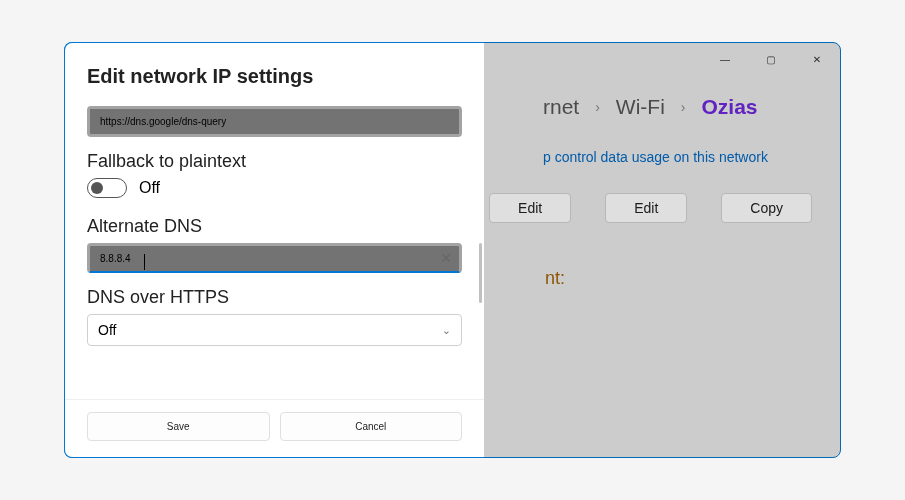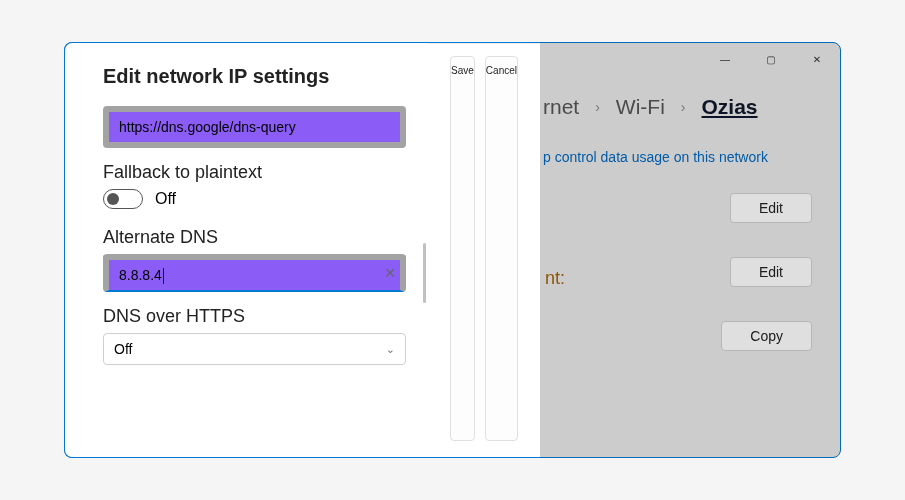--- a/index.html
+++ b/index.html
@@ -37,60 +37,59 @@
       padding: 52px 28px 20px 28px;
     }
     .breadcrumb {
       display: flex; align-items: center; gap: 16px;
       font-size: 21px;
       color: #555;
       margin-left: 450px;
       margin-bottom: 30px;
     }
     .breadcrumb .chev { color: #888; font-size: 14px; }
-    .breadcrumb .current { font-weight: 600; color: #0f172a; text-decoration: underline; }
+    .breadcrumb .current { font-weight: 600; color: #6d28d9; }
     .meta-link {
       color: #0067c0;
       font-size: 14px;
       margin-left: 450px;
     }
     .right-btns {
       position: absolute;
       right: 28px; top: 150px;
-      display: flex; flex-direction: column; gap: 34px;
+      display: flex; flex-direction: row; gap: 34px;
       align-items: flex-end;
     }
     .edit-btn {
       background: #fdfdfd;
       border: 1px solid #d0d0d0;
       border-radius: 4px;
       padding: 6px 28px;
       font-size: 14px;
       color: #222;
     }
     .assign-label {
       position: absolute;
       left: 480px; top: 225px;
       font-size: 18px;
       color: #a16207;
     }
     
     .modal {
       position: absolute;
       top: 42px; left: 64px;
-      width: 476px;
+      width: 420px;
       height: 416px;
       background: #fff;
       border: 1px solid #0078d4;
       border-top-left-radius: 8px;
       border-bottom-left-radius: 8px;
       border-right: none;
-      display: flex; flex-direction: row;
+      display: flex; flex-direction: column;
       z-index: 10;
-      padding-left: 16px;
     }
     .modal-body {
       flex: 1;
       padding: 22px 22px 10px 22px;
       overflow: hidden;
       position: relative;
     }
     .modal-title {
       font-size: 20px;
       font-weight: 600;
@@ -101,25 +100,25 @@
       margin-bottom: 14px;
     }
     .label {
       font-size: 18px;
       color: #222;
       margin-bottom: 6px;
       display: block;
     }
     .input {
       width: 100%;
-      border: 6px solid #a3a3a3;
+      border: 3px solid #a3a3a3;
       border-radius: 4px;
       padding: 7px 10px;
-      font-size: 14px;
-      background: #8b5cf6;
+      font-size: 10px;
+      background: #737373;
     }
     .input-active {
       border-bottom: 2px solid #0078d4;
       position: relative;
     }
     .input-with-clear {
       position: relative;
     }
     .clear-x {
       position: absolute;

